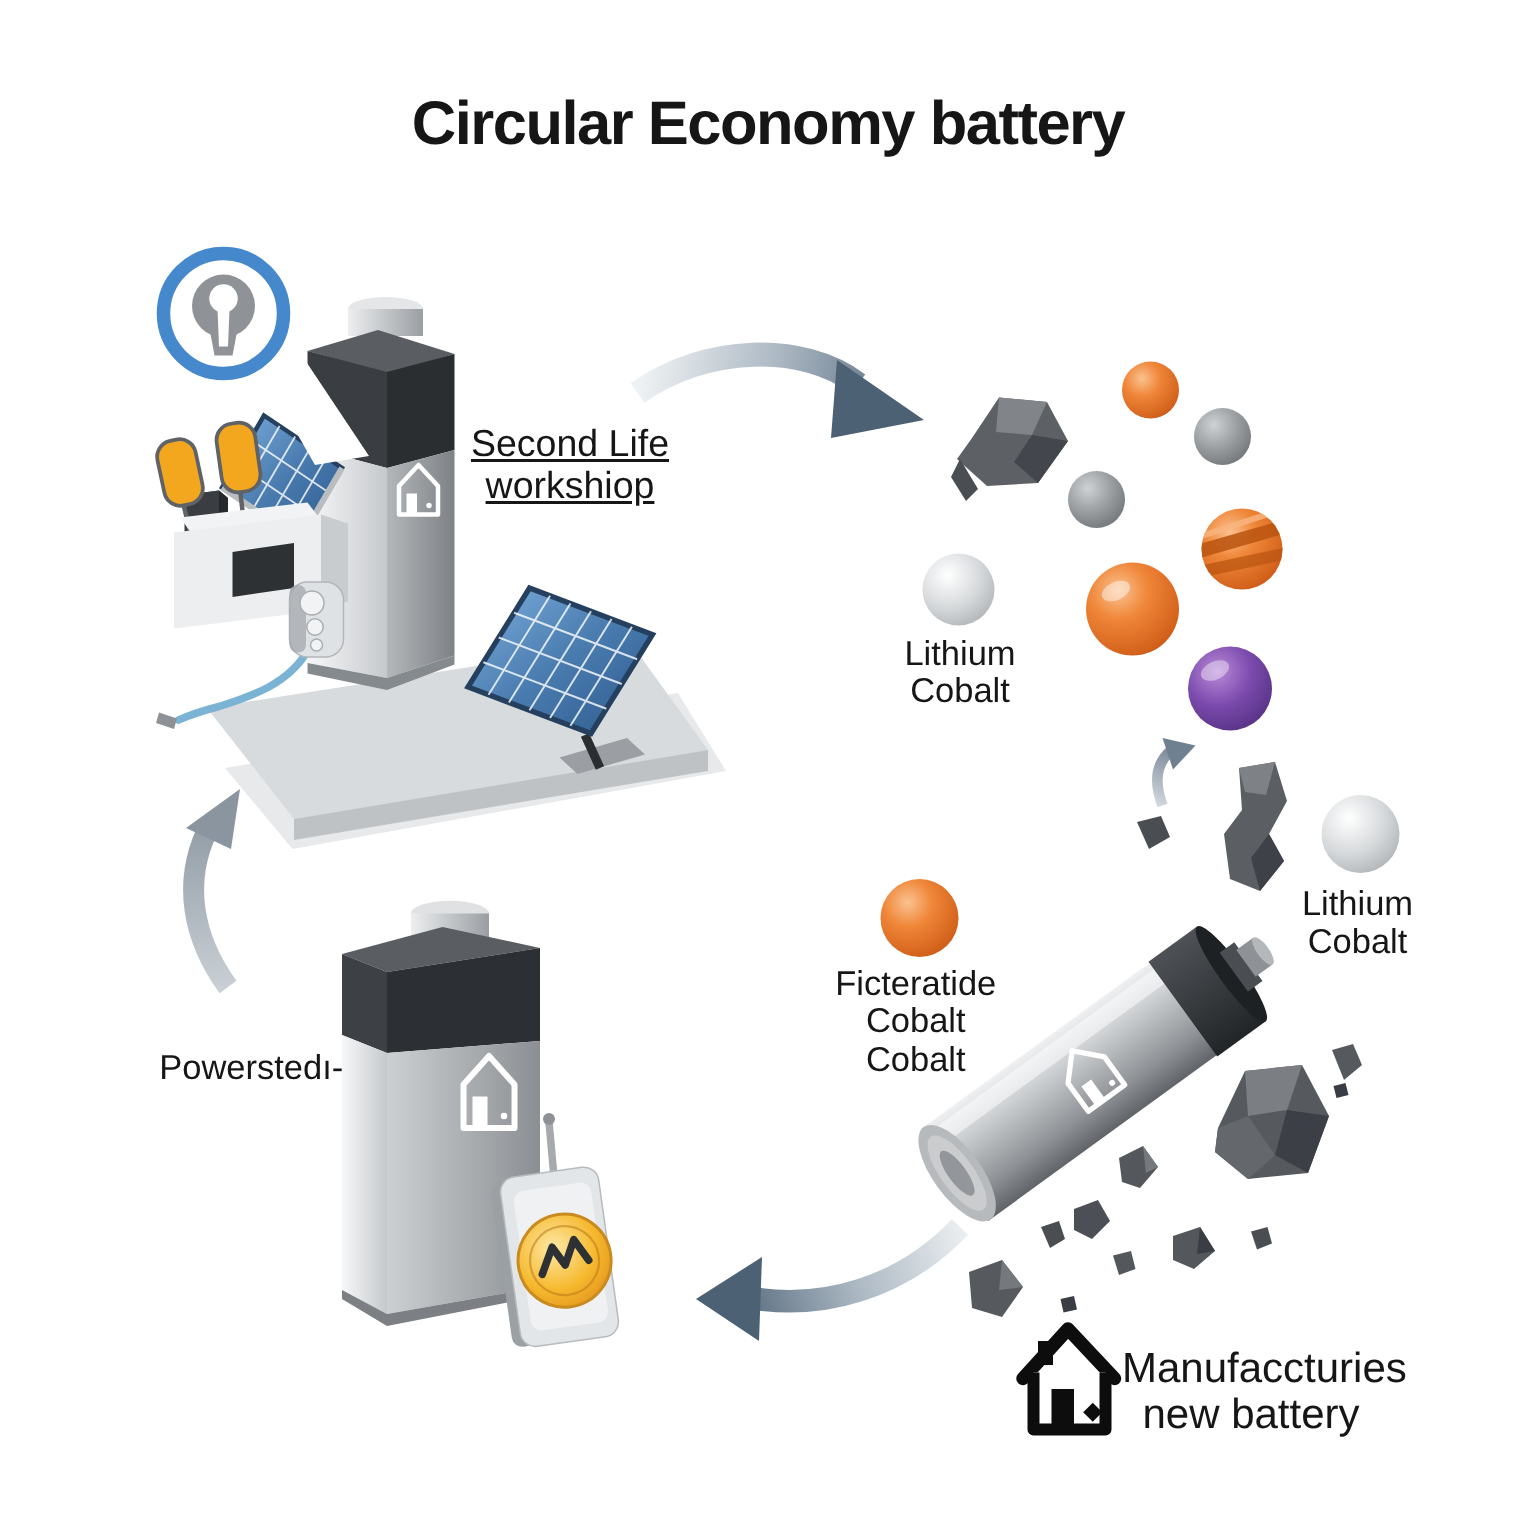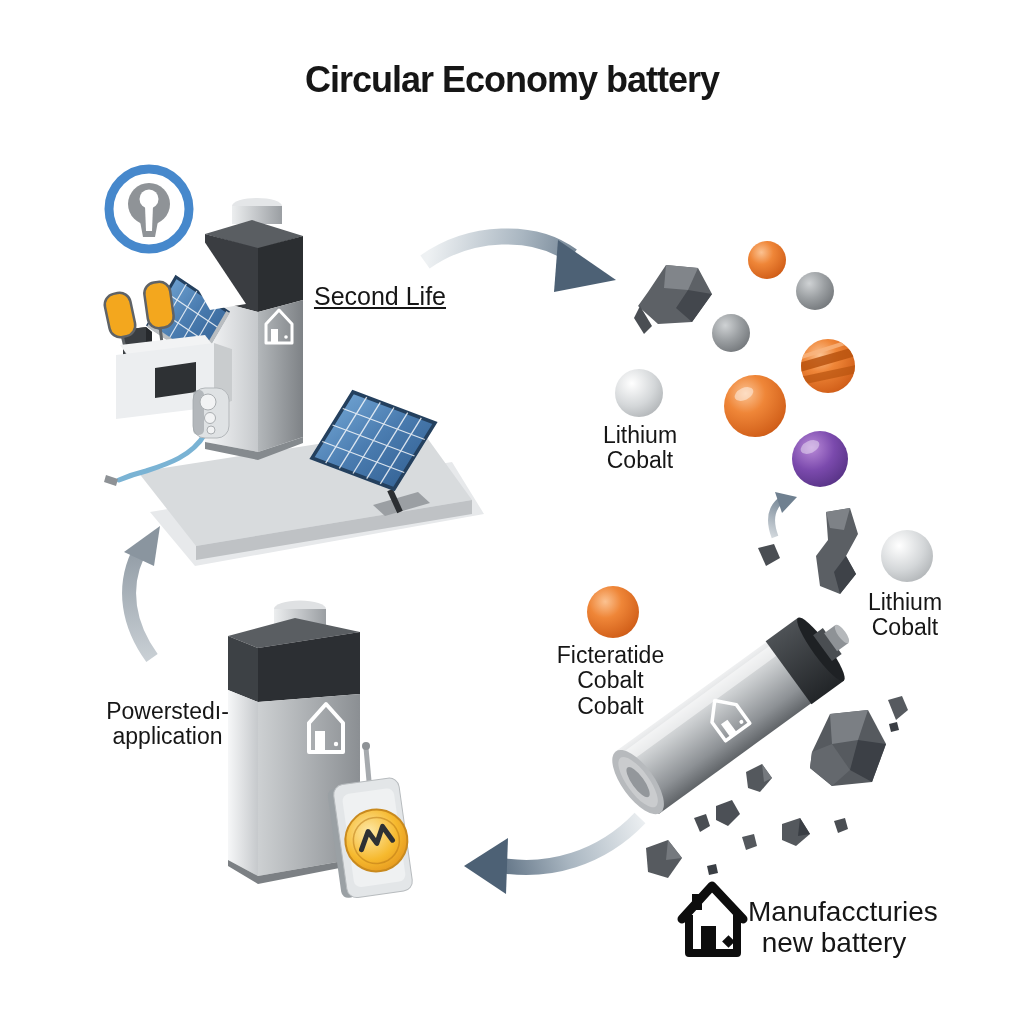--- a/index.html
+++ b/index.html
@@ -2,21 +2,21 @@
 <html><head>
 <meta charset="utf-8">
 <style>
   html,body{margin:0;padding:0;background:#ffffff;}
   .canvas{
     position:relative;width:1024px;height:1024px;background:#ffffff;
     font-family:"Liberation Sans",sans-serif;overflow:hidden;
   }
   .scene-svg{position:absolute;left:0;top:0;}
   .lbl{position:absolute;color:#161616;text-align:center;line-height:1.1;}
-  #title{left:0;top:60px;width:100%;font-size:36px;font-weight:700;letter-spacing:-1px;}
+  #title{left:0;top:60px;width:100%;font-size:41px;font-weight:700;letter-spacing:-1px;}
   #lbl-secondlife{left:295px;top:283px;width:170px;font-size:25px;font-weight:400;text-decoration:underline;}
   #lbl-lith-top{left:578px;top:423px;width:124px;font-size:23px;}
   #lbl-lith-right{left:843px;top:590px;width:124px;font-size:23px;}
   #lbl-fict{left:523px;top:643px;width:175px;font-size:23px;}
   #lbl-power{left:70px;top:699px;width:195px;font-size:23px;}
   #lbl-manu{left:748px;top:897px;width:172px;font-size:28px;}
 </style>
 </head>
 <body>
 
@@ -327,41 +327,41 @@
     <path d="M689,915 L689,953 L737,953 L737,915" fill="#ffffff" stroke="#0d0d0d" stroke-width="8" stroke-linejoin="round"></path>
     <rect x="701" y="926" width="15" height="28" fill="#0d0d0d"></rect>
     <rect x="724" y="937" width="9" height="9" fill="#0d0d0d" transform="rotate(45 728.5 941.5)"></rect>
   </g>
 </svg>
 
 <div class="lbl" id="title">Circular Economy battery</div>
 
 <div class="lbl" id="lbl-secondlife">
   <div>Second Life</div>
+  <div>workshiop</div>
 </div>
 
 <div class="lbl" id="lbl-lith-top">
   <div>Lithium</div>
   <div>Cobalt</div>
 </div>
 
 <div class="lbl" id="lbl-lith-right">
   <div>Lithium</div>
   <div>Cobalt</div>
 </div>
 
 <div class="lbl" id="lbl-fict">
   <div>Ficteratide</div>
   <div>Cobalt</div>
   <div>Cobalt</div>
 </div>
 
 <div class="lbl" id="lbl-power">
   <div>Powerstedı-</div>
-  <div>application</div>
 </div>
 
 <div class="lbl" id="lbl-manu">
   <div>Manufaccturies</div>
   <div>new battery</div>
 </div>
 
 </div>
 
 </body></html>

